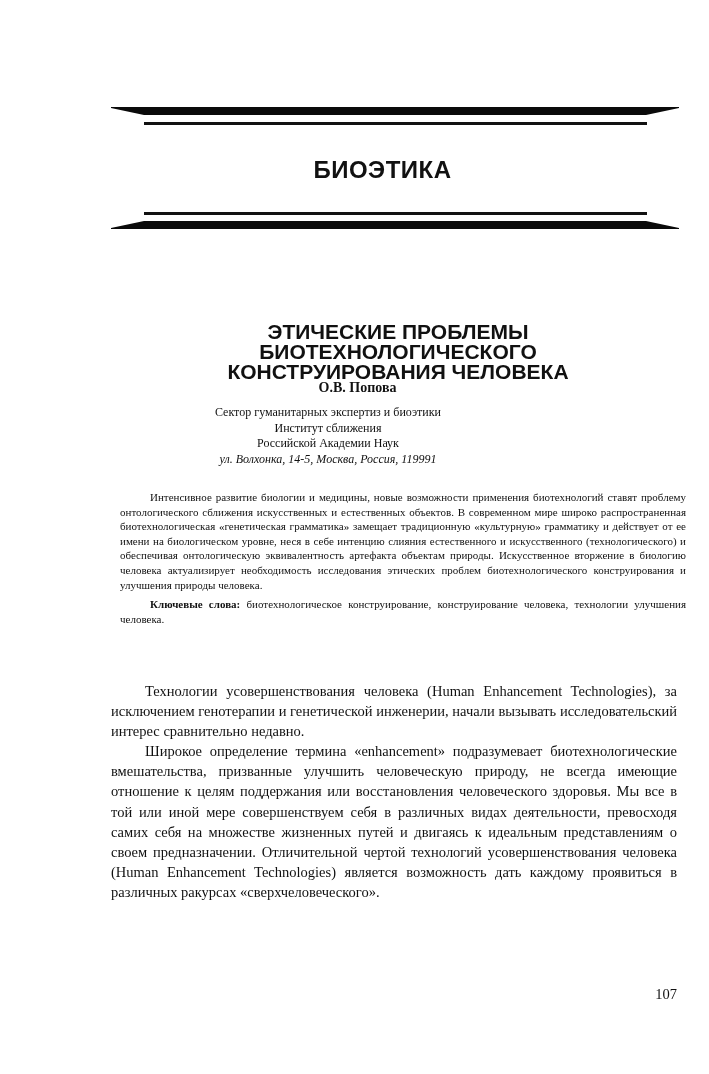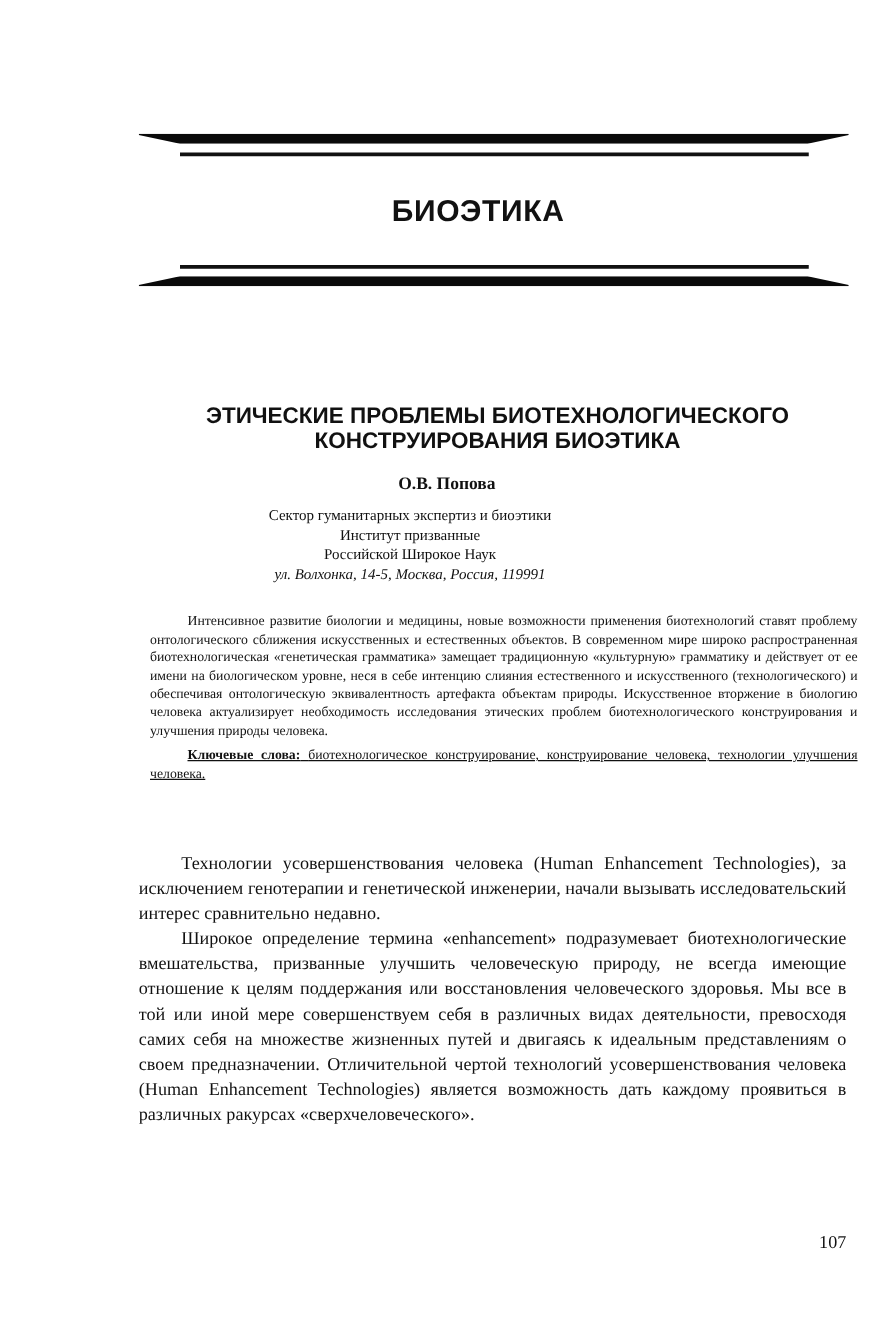--- a/index.html
+++ b/index.html
@@ -10,38 +10,38 @@
   .banner-bar svg { display: block; }
   .thin-bar { position: absolute; left: 116px; width: 503px; height: 3px; background: #111; }
 
   .section-title {
     position: absolute; left: 0; width: 709px; top: 156px; text-align: center;
     font-family: "Liberation Sans", sans-serif; font-weight: bold; font-size: 24px; letter-spacing: 0.5px;
   }
 
   .article-title {
     position: absolute; left: 100px; width: 540px; top: 322px; text-align: center;
-    font-family: "Liberation Sans", sans-serif; font-weight: bold; font-size: 18px; line-height: 20px;
+    font-family: "Liberation Sans", sans-serif; font-weight: bold; font-size: 21px; line-height: 20px;
   }
   .author {
     position: absolute; left: 0; width: 659px; top: 380px; text-align: center;
     font-family: "Liberation Serif", serif; font-weight: bold; font-size: 14px;
   }
   .affil {
     position: absolute; left: 0; width: 600px; top: 405px; text-align: center;
     font-family: "Liberation Serif", serif; font-size: 12px; line-height: 15.5px;
   }
   .affil .addr { font-style: italic; }
 
   .abstract {
     position: absolute; left: 92px; width: 566px; top: 490px;
     font-family: "Liberation Serif", serif; font-size: 11px; line-height: 14.6px; text-align: justify;
   }
   .abstract p { margin: 0; text-indent: 30px; }
-  .abstract p.kw { margin-top: 5px; text-decoration: underline; }
+  .abstract p.kw { margin-top: 5px; }
   .abstract b { font-weight: bold; }
 
   .body-text {
     position: absolute; left: 83px; width: 566px; top: 681px;
     font-family: Liberation Serif, serif; font-size: 14.5px; line-height: 20.1px; text-align: justify;
   }
   .body-text p { margin: 0; text-indent: 34px; }
 
   .page-number {
     position: absolute; right: 60px; top: 986px;
@@ -64,29 +64,29 @@
 
   <div class="thin-bar" style="top:212px;"></div>
   <div class="banner-bar" style="top:221px;">
     <svg width="568" height="8" viewBox="0 0 568 8">
       <polygon points="33,0 535,0 568,7 568,8 0,8 0,7" fill="#0a0a0a"></polygon>
     </svg>
   </div>
 
   <div class="article-title">
     <div>ЭТИЧЕСКИЕ ПРОБЛЕМЫ БИОТЕХНОЛОГИЧЕСКОГО</div>
-    <div>КОНСТРУИРОВАНИЯ БИОЭТИКА</div>
+    <div>КОНСТРУИРОВАНИЯ ЧЕЛОВЕКА</div>
   </div>
 
   <div class="author">О.В. Попова</div>
 
   <div class="affil">
     <div>Сектор гуманитарных экспертиз и биоэтики</div>
-    <div>Институт призванные</div>
-    <div>Российской Широкое Наук</div>
+    <div>Институт сближения</div>
+    <div>Российской Академии Наук</div>
     <div class="addr">ул. Волхонка, 14-5, Москва, Россия, 119991</div>
   </div>
 
   <div class="abstract">
     <p>Интенсивное развитие биологии и медицины, новые возможности применения биотехнологий ставят проблему онтологического сближения искусственных и естественных объектов. В современном мире широко распространенная биотехнологическая «генетическая грамматика» замещает традиционную «культурную» грамматику и действует от ее имени на биологическом уровне, неся в себе интенцию слияния естественного и искусственного (технологического) и обеспечивая онтологическую эквивалентность артефакта объектам природы. Искусственное вторжение в биологию человека актуализирует необходимость исследования этических проблем биотехнологического конструирования и улучшения природы человека.</p>
     <p class="kw"><b>Ключевые слова:</b> <span>биотехнологическое конструирование, конструирование человека, технологии улучшения человека.</span></p>
   </div>
 
   <div class="body-text">
     <p>Технологии усовершенствования человека (Human Enhancement Technologies), за исключением генотерапии и генетической инженерии, начали вызывать исследовательский интерес сравнительно недавно.</p>

